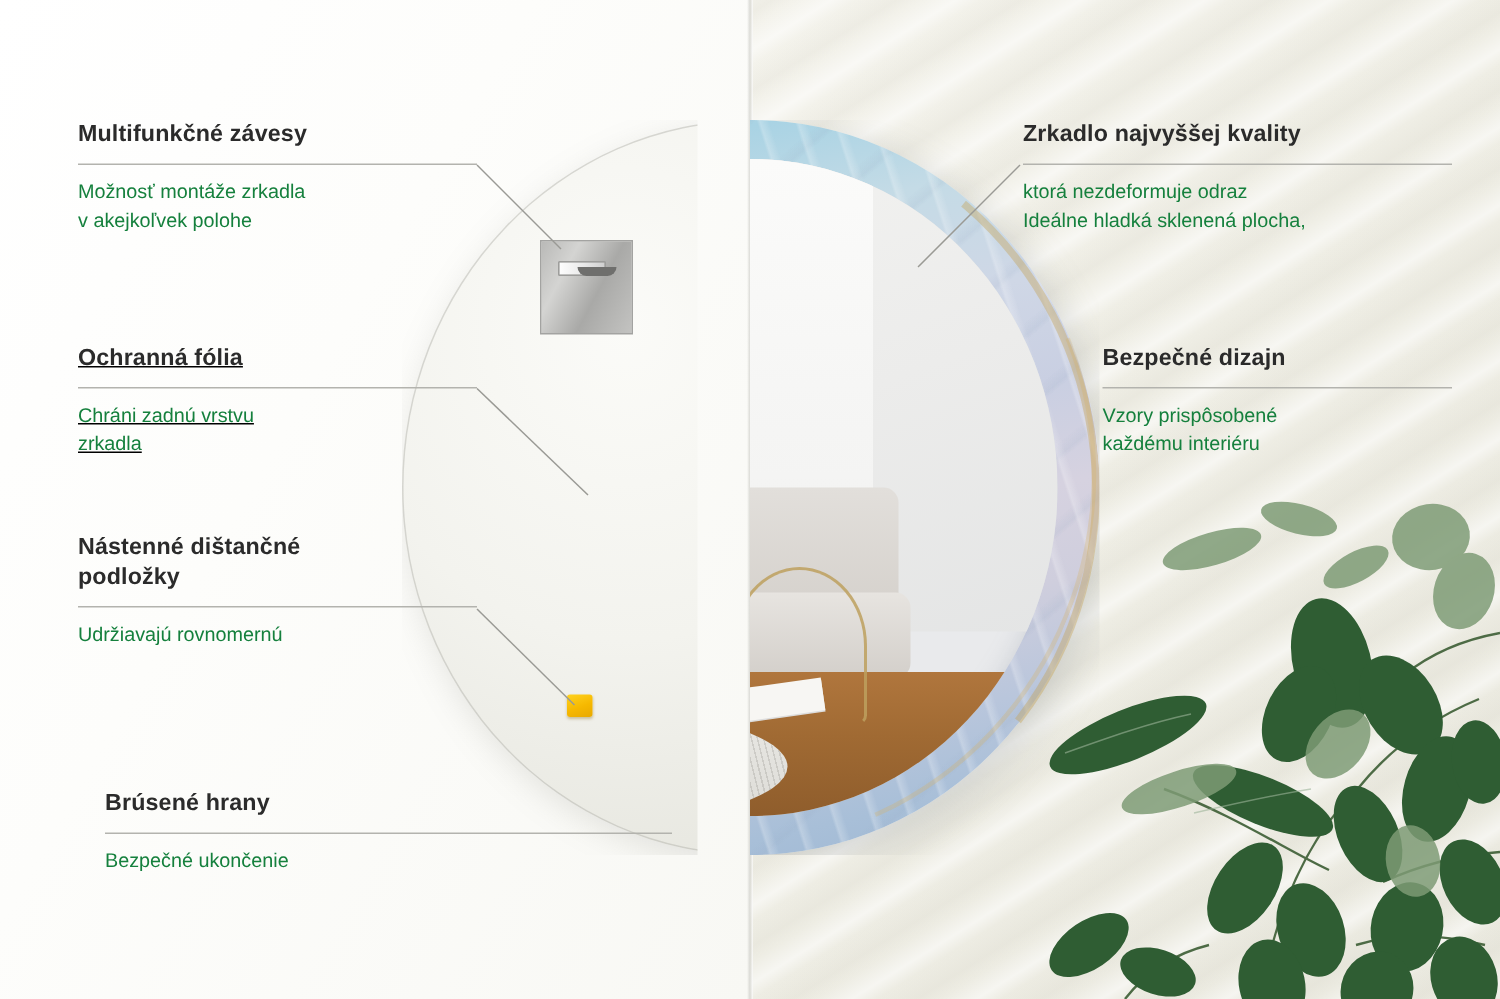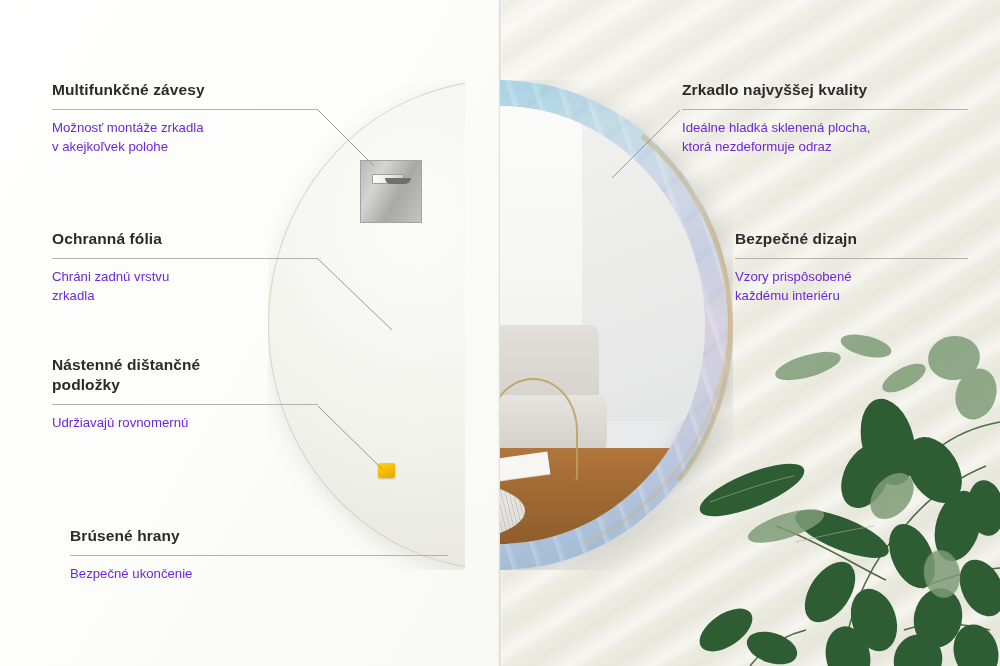--- a/index.html
+++ b/index.html
@@ -206,21 +206,21 @@
   .leaves { position:absolute; left:690px; top:330px; width:310px; height:336px; }
   .leaves svg { width:100%; height:100%; display:block; }
 
   
   .callout { position:absolute; }
   .callout h3 {
     font-size:15.5px; font-weight:bold; color:#2b2b2b;
     letter-spacing:.1px; line-height:1.28;
   }
   .callout p {
-    font-size:13.2px; color:#6d28d9; line-height:1.42; font-weight:400;
+    font-size:13.2px; color:#15803d; line-height:1.42; font-weight:400;
   }
   .rule { height:1px; background:#b3b3ae; margin:9px 0 9px 0; }
   .callout.right { text-align:left; }
 
   .leader { position:absolute; overflow:visible; }
   .leader line { stroke:#9a9a95; stroke-width:1; }
 </style>
 </head>
 <body>
 
@@ -333,21 +333,21 @@
     <line x1="680" y1="110" x2="612" y2="178"></line>
   </svg>
 
   <div class="callout" style="left:52px; top:80px; width:266px;">
     <h3>Multifunkčné závesy</h3>
     <div class="rule"></div>
     <p>Možnosť montáže zrkadla</p>
     <p>v akejkoľvek polohe</p>
   </div>
 
-  <div class="callout" style="left:52px; top:229px; width:266px;">
+  <div class="callout" style="left:52px; top:229px; width:266px;text-decoration:underline;">
     <h3>Ochranná fólia</h3>
     <div class="rule"></div>
     <p>Chráni zadnú vrstvu</p>
     <p>zrkadla</p>
   </div>
 
   <div class="callout" style="left:52px; top:355px; width:266px;">
     <h3>Nástenné dištančné</h3>
     <h3>podložky</h3>
     <div class="rule"></div>
@@ -356,22 +356,22 @@
 
   <div class="callout" style="left:70px; top:526px; width:378px;">
     <h3>Brúsené hrany</h3>
     <div class="rule"></div>
     <p>Bezpečné ukončenie</p>
   </div>
 
   <div class="callout right" style="left:682px; top:80px; width:286px;">
     <h3>Zrkadlo najvyššej kvality</h3>
     <div class="rule"></div>
+    <p>ktorá nezdeformuje odraz</p>
     <p>Ideálne hladká sklenená plocha,</p>
-    <p>ktorá nezdeformuje odraz</p>
   </div>
 
   <div class="callout right" style="left:735px; top:229px; width:233px;">
     <h3>Bezpečné dizajn</h3>
     <div class="rule"></div>
     <p>Vzory prispôsobené</p>
     <p>každému interiéru</p>
   </div>
 
 </div>

